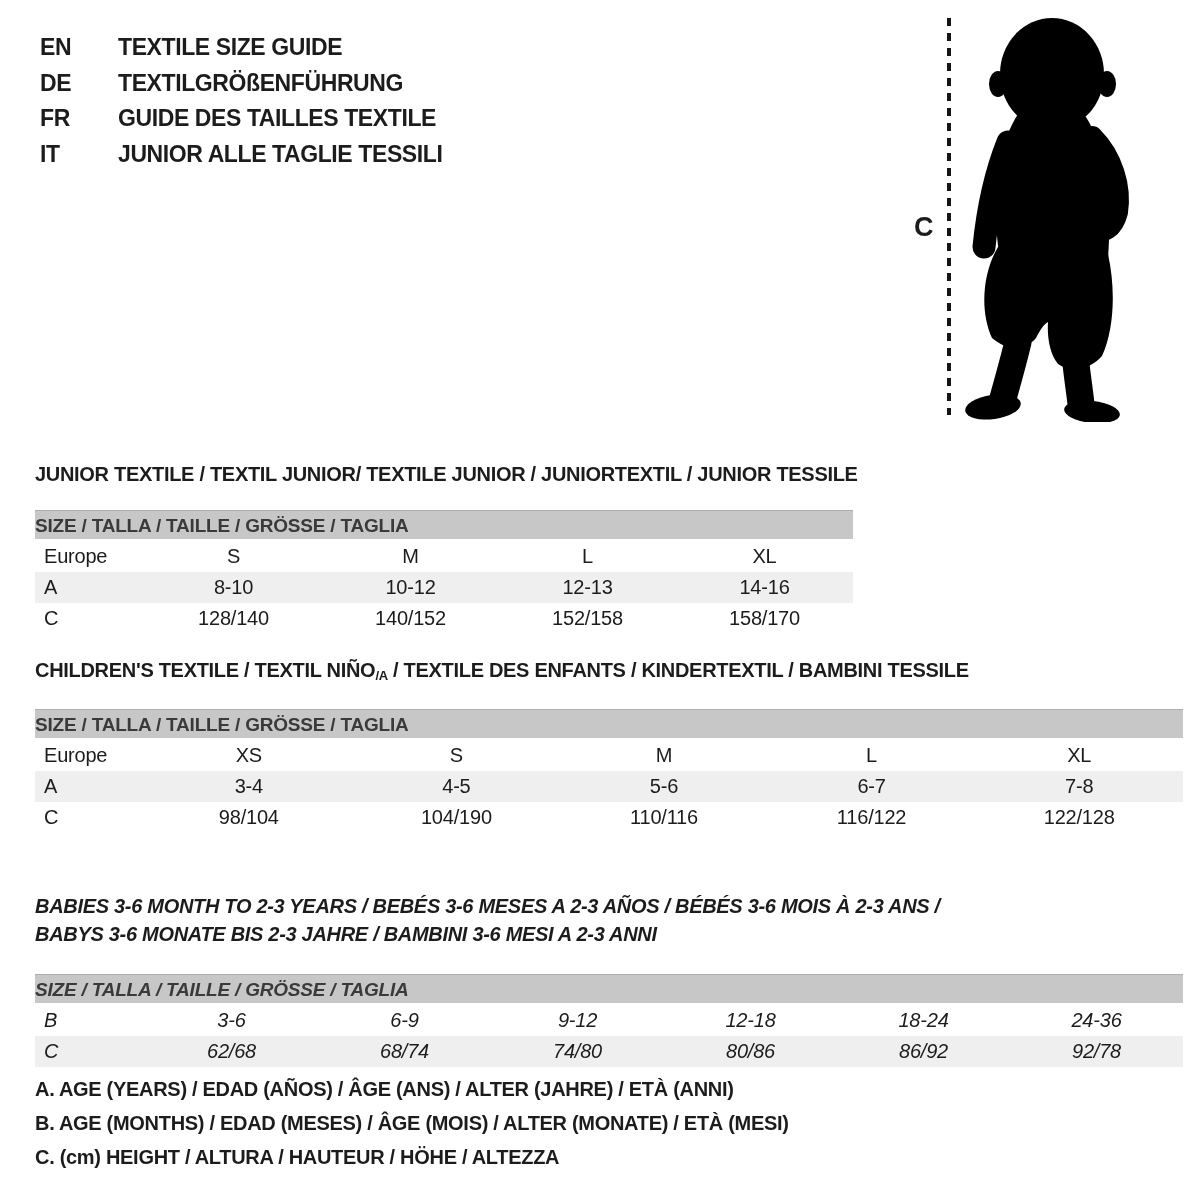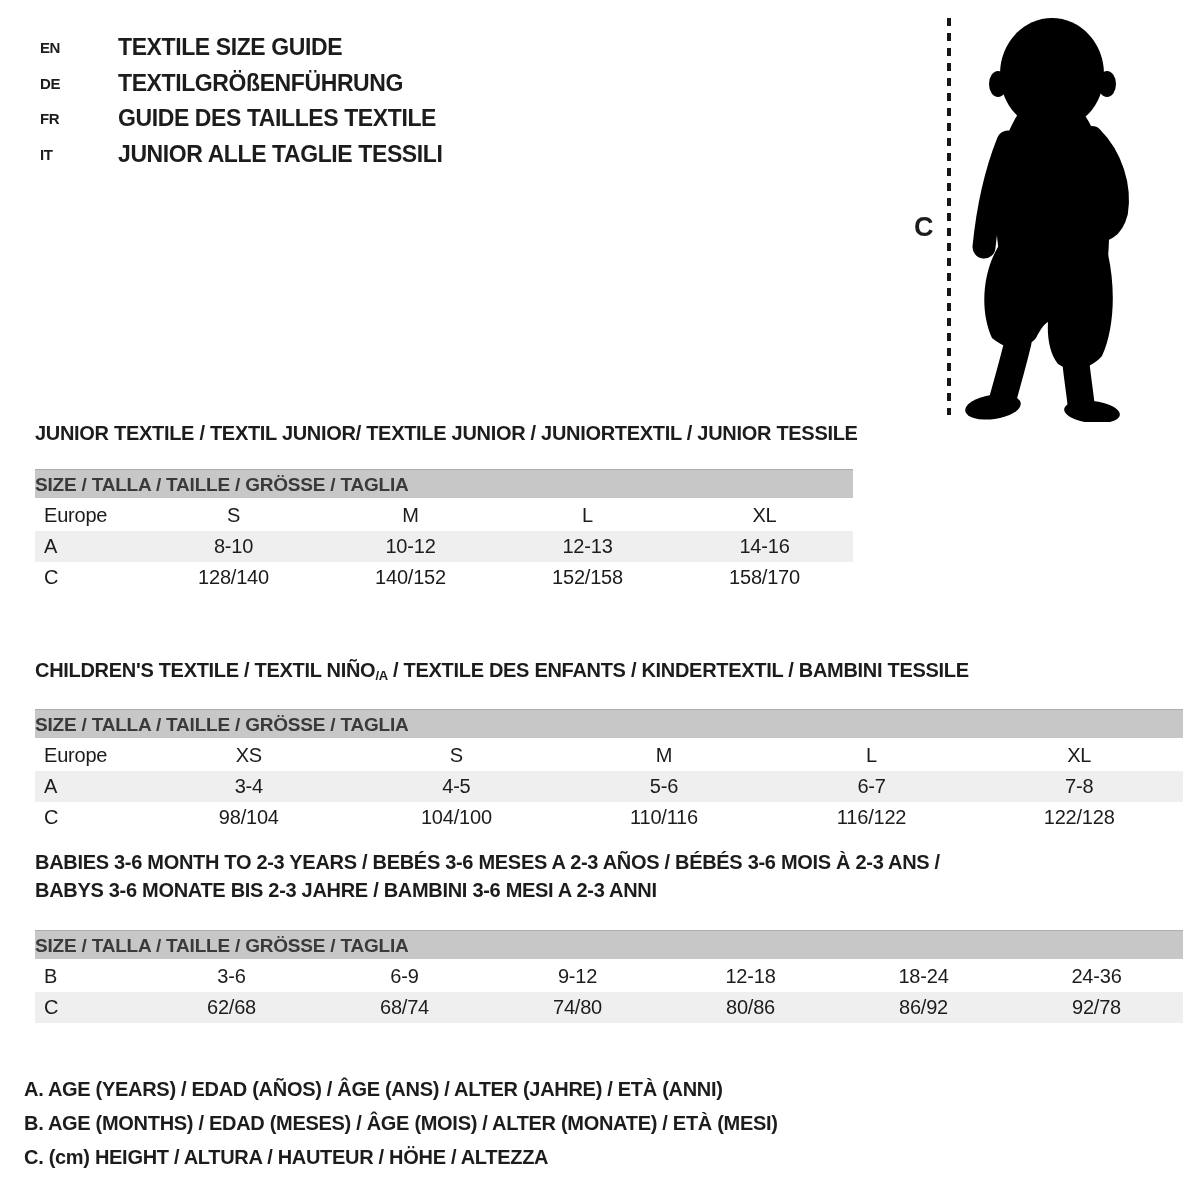--- a/index.html
+++ b/index.html
@@ -6,55 +6,55 @@
   body{
     width:1200px;height:1200px;position:relative;background:#ffffff;
     font-family:"Liberation Sans","DejaVu Sans",sans-serif;color:#1c1c1c;
     overflow:hidden;
   }
   .abs{position:absolute;}
 
   
   .lang-block{left:40px;top:30px;}
   .lang-row{display:flex;line-height:35.5px;}
-  .lang-code{width:78px;font-weight:700;font-size:15px;letter-spacing:-0.4px;}
+  .lang-code{width:78px;font-weight:700;font-size:23px;letter-spacing:-0.4px;}
   .lang-title{font-weight:700;font-size:23px;letter-spacing:-0.4px;white-space:nowrap;}
 
   
   .measure-line{
     left:947px;top:18px;width:4px;height:397px;
     background:repeating-linear-gradient(to bottom,#151515 0 8px,transparent 8px 15px);
   }
   .measure-label{left:914px;top:212px;font-weight:700;font-size:27px;}
   .silhouette{left:960px;top:12px;width:182px;height:410px;}
 
   
   .section{left:35px;}
-  .section-junior{top:422px;width:818px;}
+  .section-junior{top:463px;width:818px;}
   .section-children{top:619px;width:1148px;margin-top:40px;}
-  .section-babies{top:848px;width:1148px;}
+  .section-babies{top:892px;width:1148px;font-style:italic;}
   .section-title{font-weight:700;font-size:20px;letter-spacing:-0.3px;white-space:nowrap;line-height:22px;}
   .babies-title{line-height:28px;}
   .title-sub{font-size:13px;position:relative;top:3px;font-weight:700;}
 
   .size-bar{
     margin-top:25px;background:#c7c7c7;height:29px;line-height:29px;
     font-weight:700;font-size:19px;color:#3a3a3a;
     letter-spacing:-0.2px;border-top:1px solid #aeaeae;box-sizing:border-box;
   }
   .babies-bar{margin-top:26px;}
 
   table{border-collapse:collapse;table-layout:fixed;width:100%;margin-top:2px;}
   td{height:31px;text-align:center;font-size:20px;letter-spacing:-0.2px;padding:0;white-space:nowrap;}
   td.lbl{text-align:left;padding-left:9px;}
   tr.row-gray td{background:#efefef;}
   tr.row-white td{background:#ffffff;}
 
   
-  .legend{left:24px;top:1072px;}
+  .legend{left:35px;top:1072px;}
   .legend-line{font-weight:700;font-size:20px;line-height:34px;letter-spacing:-0.3px;white-space:nowrap;}
 </style>
 </head>
 <body>
 
 <div class="abs lang-block">
   <div class="lang-row">
     <span class="lang-code">EN</span>
     <span class="lang-title">TEXTILE SIZE GUIDE</span>
   </div>
@@ -152,21 +152,21 @@
       <td class="lbl">A</td>
       <td>3-4</td>
       <td>4-5</td>
       <td>5-6</td>
       <td>6-7</td>
       <td>7-8</td>
     </tr>
     <tr class="row-white">
       <td class="lbl">C</td>
       <td>98/104</td>
-      <td>104/100</td>
+      <td>104/190</td>
       <td>110/116</td>
       <td>116/122</td>
       <td>122/128</td>
     </tr>
   </tbody>
     </table>
 </div>
 
 <div class="abs section section-babies">
   <div class="section-title babies-title">BABIES 3-6 MONTH TO 2-3 YEARS / BEBÉS 3-6 MESES A 2-3 AÑOS / BÉBÉS 3-6 MOIS À 2-3 ANS /</div>

